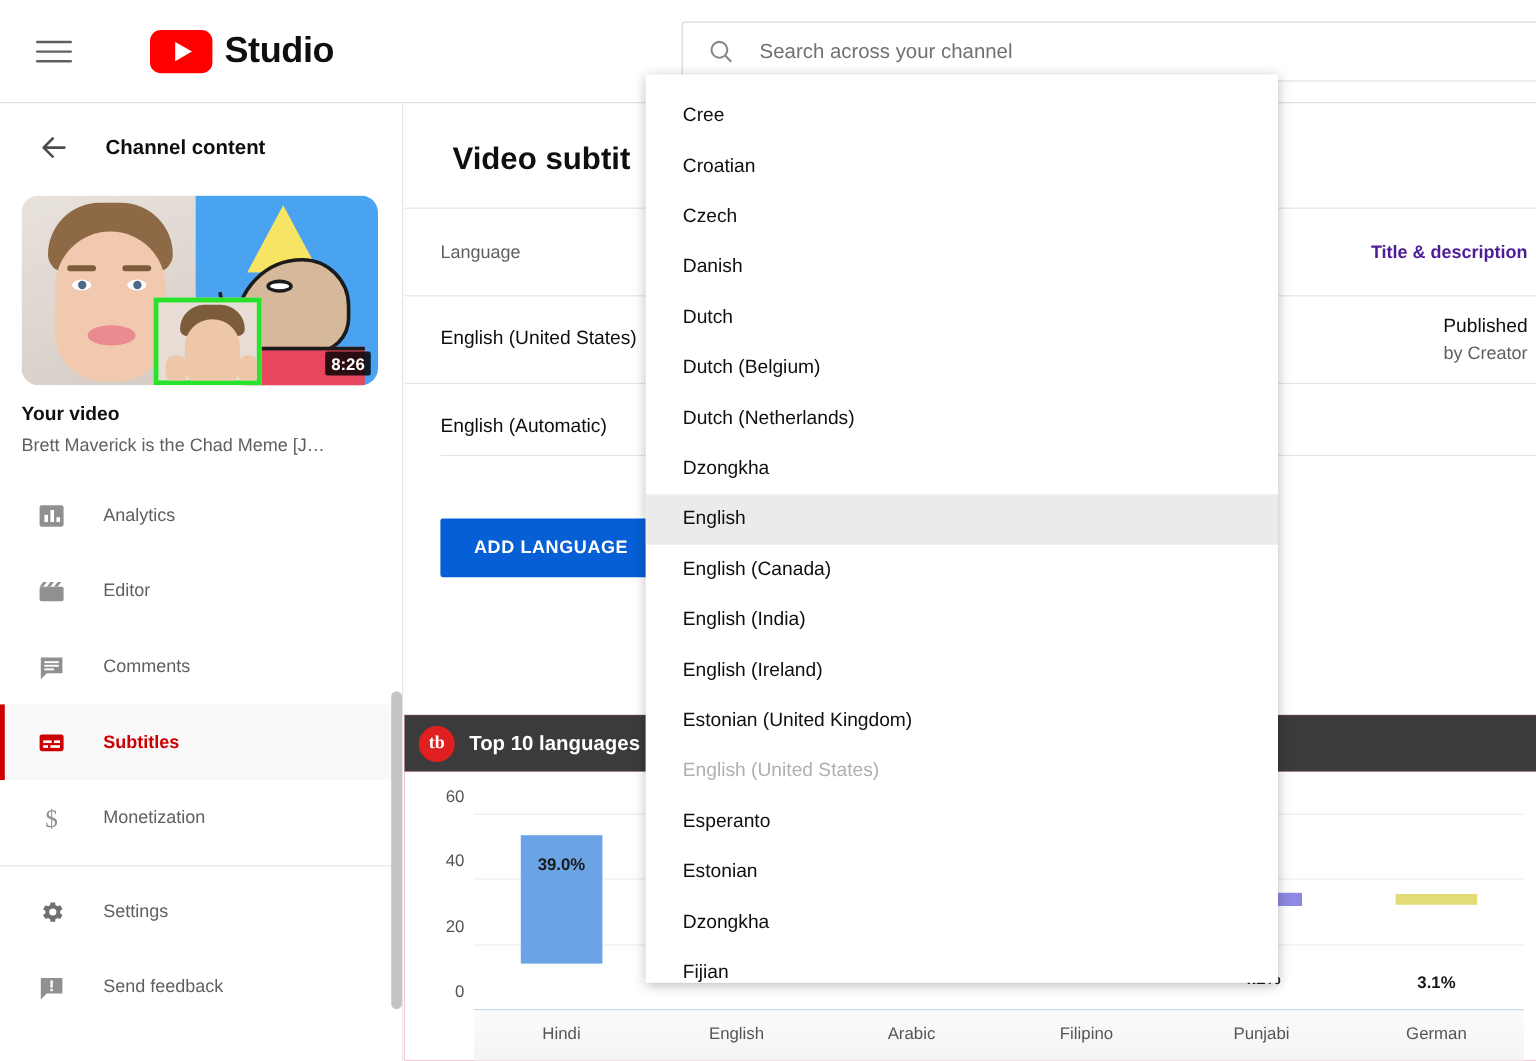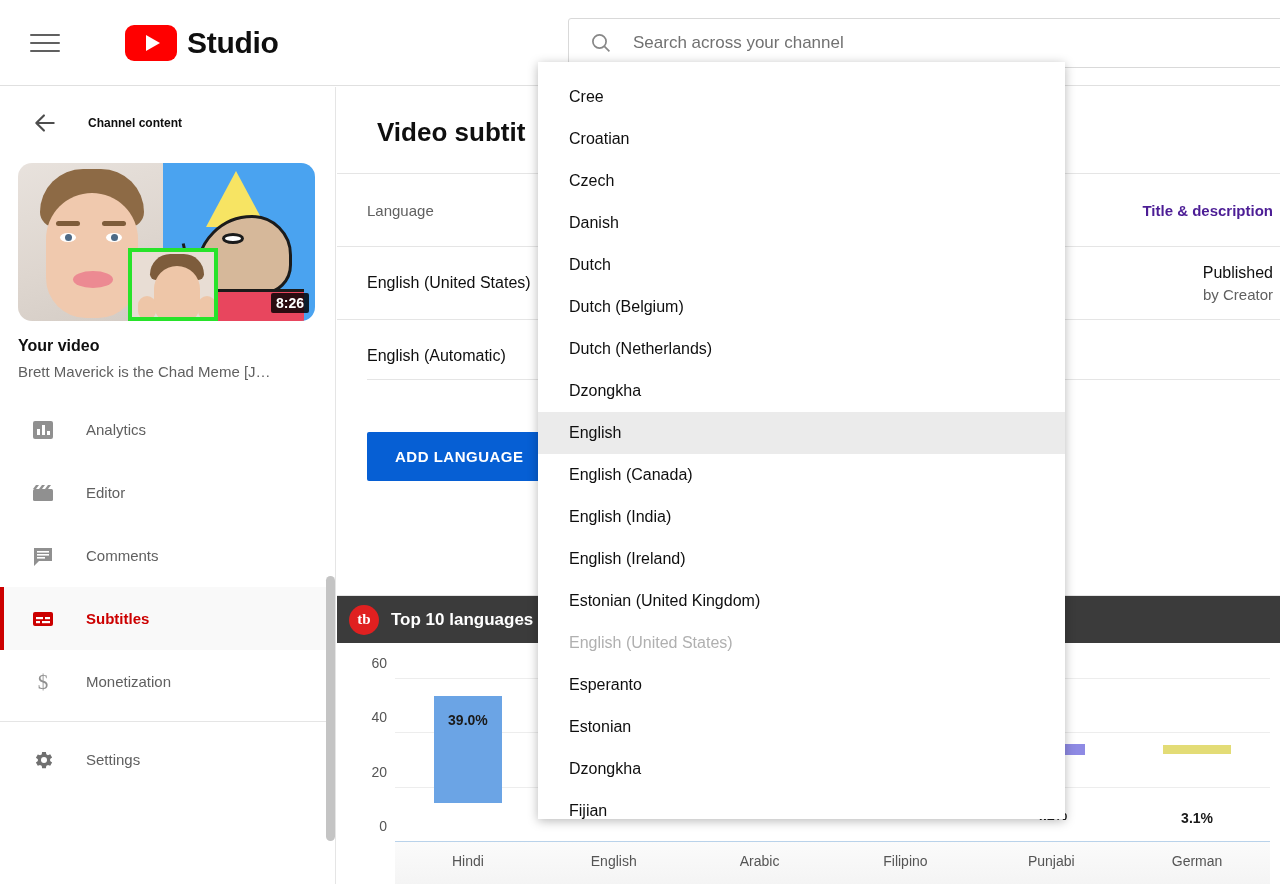--- a/index.html
+++ b/index.html
@@ -38,21 +38,21 @@
   }
   .search-input::placeholder { color: #717171; }
 
   
   .sidebar {
     position: absolute; left: 0; top: 87px; width: 336px; height: 797px;
     background: #fff; border-right: 1px solid #e5e5e5; overflow: hidden;
   }
   .sb-head { display: flex; align-items: center; height: 72px; padding-left: 32px; gap: 30px; }
   .back-arrow { width: 26px; height: 26px; cursor: pointer; }
-  .sb-title { font-size: 12px; font-weight: 700; color: #0f0f0f; }
+  .sb-title { font-size: 17px; font-weight: 700; color: #0f0f0f; }
 
   .thumb-wrap { margin: 4px 18px 0 18px; width: 297px; height: 158px; position: relative;
     border-radius: 14px; overflow: hidden; cursor: pointer; }
   .thumb-left { position: absolute; left: 0; top: 0; width: 145px; height: 158px;
     background: linear-gradient(160deg,#e8e2dd 0%, #ded6cf 55%, #d3cbc4 100%); }
   .thumb-right { position: absolute; left: 145px; top: 0; width: 152px; height: 158px; background: #4aa3f0; }
   .face-hair { position: absolute; left: 22px; top: 6px; width: 104px; height: 58px;
     background: #8d6a45; border-radius: 52px 52px 18px 18px; }
   .face-skin { position: absolute; left: 28px; top: 30px; width: 92px; height: 125px;
     background: #f0c9ae; border-radius: 46px 46px 40px 40px; }
@@ -294,20 +294,30 @@
       <div class="nav-item">
         <span class="nav-icon">
           <svg width="24" height="24" viewBox="0 0 24 24">
             <path fill="#707070" d="M19.1 12.9c.04-.3.06-.6.06-.9s-.02-.6-.07-.9l2-1.5-1.9-3.3-2.3.9c-.5-.4-1-.7-1.6-.9L14.9 4h-3.8l-.4 2.4c-.6.2-1.1.5-1.6.9l-2.3-.9-1.9 3.3 2 1.5c-.05.3-.07.6-.07.9s.02.6.07.9l-2 1.5 1.9 3.3 2.3-.9c.5.4 1 .7 1.6.9l.4 2.4h3.8l.4-2.4c.6-.2 1.1-.5 1.6-.9l2.3.9 1.9-3.3-2-1.5z"></path>
             <circle cx="13" cy="12" r="3" fill="#fff"></circle>
           </svg>
         </span>
         <span class="nav-label">Settings</span>
       </div>
 
+      <div class="nav-item">
+        <span class="nav-icon">
+          <svg width="24" height="24" viewBox="0 0 24 24">
+            <path d="M3 4h18v13H8l-5 5z" fill="#909090"></path>
+            <rect x="11" y="6" width="2" height="6" fill="#fff"></rect>
+            <rect x="11" y="13" width="2" height="2" fill="#fff"></rect>
+          </svg>
+        </span>
+        <span class="nav-label">Send feedback</span>
+      </div>
     </div>
 
     <div class="sb-scrollbar"></div>
   </div>
 
   <div class="main">
 
     <div class="page-title">Video subtit</div>
 
     <div class="table">

